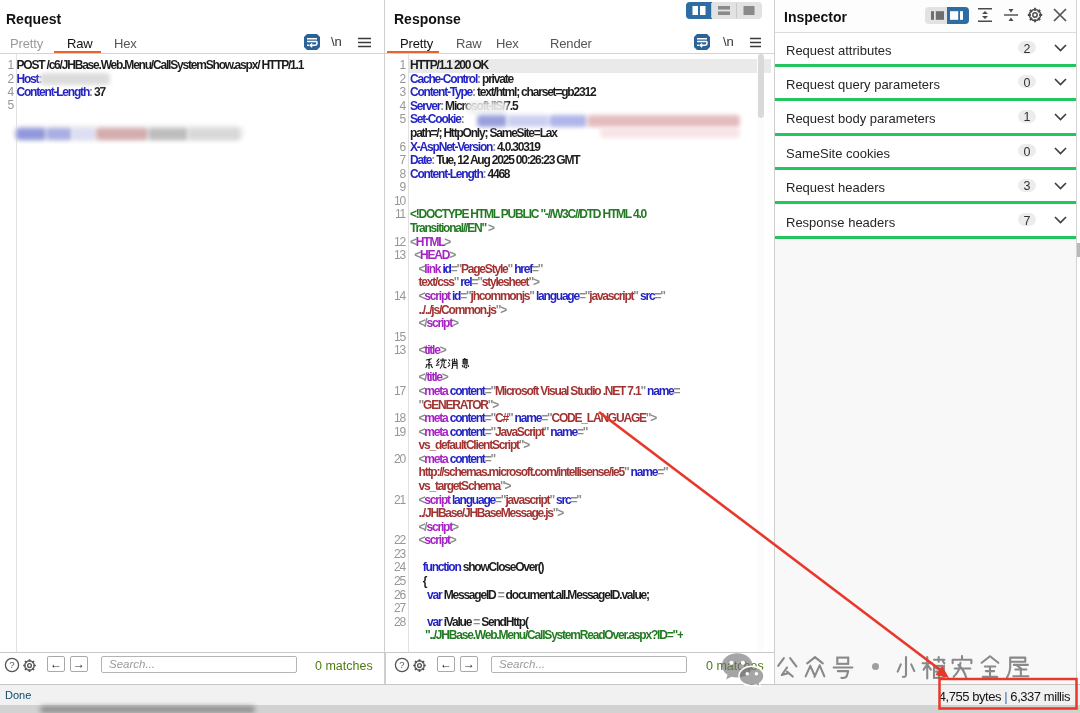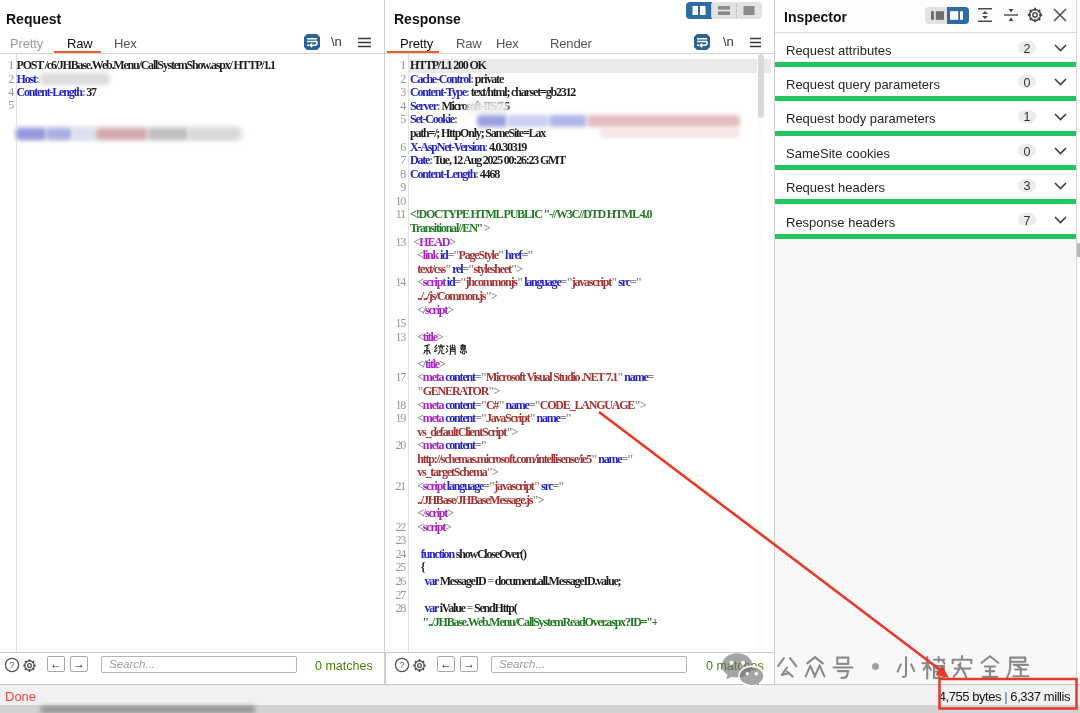--- a/index.html
+++ b/index.html
@@ -1,37 +1,37 @@
 <!DOCTYPE html>
 <html><head><meta charset="utf-8"><style>
 *{margin:0;padding:0;box-sizing:border-box}
 html,body{width:1080px;height:713px;overflow:hidden;background:#fff;font-family:"Liberation Sans",sans-serif}
 #app{position:absolute;left:0;top:0;width:1080px;height:713px}
 .abs{position:absolute}
 .title{font-size:14px;font-weight:700;color:#111}
 .tab{font-size:13px;position:absolute;top:36px;letter-spacing:-0.15px}
-.code{position:absolute;font-family:Liberation Serif, serif;font-size:12px;font-weight:700;letter-spacing:-1.2px;line-height:13.42px;color:#1d1d1d}
+.code{position:absolute;font-family:Liberation Sans, sans-serif;font-size:12px;font-weight:700;letter-spacing:-1.2px;line-height:13.42px;color:#1d1d1d}
 .code div{white-space:pre;height:13.42px}
 .code i{display:inline-block;font-style:normal;font-weight:400;color:#979797;text-align:right}
 .rq i{width:13px;margin-right:3.5px}
 .rs i{width:15px;margin-right:5px}
 .rs{line-height:13.58px;height:593px;overflow:hidden}
 .rs div{height:13.58px}
 .b{color:#2424c4}
 .r{color:#a13333}
 .p{color:#a722c4}
 .g{color:#8b8b8b}
 .gr{color:#227a22}
 .vline{position:absolute;width:1px;background:#cfcfcf}
 .hline{position:absolute;height:1px;background:#d4d4d4}
 .blob{position:absolute;filter:blur(2px);border-radius:4px}
 .sb-btn{position:absolute;width:18px;height:16px;border:1px solid #a9a9a9;border-radius:2px;background:#fff;color:#222;text-align:center;line-height:14px;font-size:12px}
 .sb-input{position:absolute;width:196px;height:17px;border:1px solid #b4b4b4;border-radius:2px;background:#fff;font-size:11.5px;font-style:italic;color:#9a9a9a;padding:1px 0 0 7px}
 .matches{position:absolute;font-size:12.5px;color:#4d7c0f}
-.irow{position:absolute;left:775px;width:301px;height:34.4px;border-bottom:5px solid #22c55e;background:#fff}
+.irow{position:absolute;left:775px;width:301px;height:34.4px;border-bottom:3px solid #22c55e;background:#fff}
 .irow .lbl{position:absolute;left:11px;top:10px;font-size:13px;color:#262626}
 .badge{position:absolute;right:40px;top:8.5px;min-width:12px;padding:1.5px 5.5px;height:13px;background:#ececec;border-radius:9px;font-size:12.5px;line-height:13px;color:#333;text-align:center}
 svg{display:block}
 .cjk{display:inline-block;vertical-align:-2px}
 </style></head>
 <body>
 <div id="app">
 
 <div class="abs title" style="left:6px;top:11px">Request</div>
 <div class="tab" style="left:10px;color:#9b9b9b">Pretty</div>
@@ -74,20 +74,21 @@
 <div><i>4</i><span class="b">Server</span><span class="g">:</span> Microsoft-IIS/7.5</div>
 <div><i>5</i><span class="b">Set-Cookie</span><span class="g">:</span></div>
 <div><i></i>path=/; HttpOnly; SameSite=Lax</div>
 <div><i>6</i><span class="b">X-AspNet-Version</span><span class="g">:</span> 4.0.30319</div>
 <div><i>7</i><span class="b">Date</span><span class="g">:</span> Tue, 12 Aug 2025 00:26:23 GMT</div>
 <div><i>8</i><span class="b">Content-Length</span><span class="g">:</span> 4468</div>
 <div><i>9</i></div>
 <div><i>10</i></div>
 <div><i>11</i><span class="gr">&lt;!DOCTYPE HTML PUBLIC "-//W3C//DTD HTML 4.0</span></div>
 <div><i></i><span class="gr">Transitional//EN" </span><span class="g">&gt;</span></div>
+<div><i>12</i><span class="g">&lt;</span><span class="p">HTML</span><span class="g">&gt;</span></div>
 <div><i>13</i>  <span class="g">&lt;</span><span class="p">HEAD</span><span class="g">&gt;</span></div>
 <div><i></i>    <span class="g">&lt;</span><span class="p">link</span> <span class="b">id</span><span class="g">="</span><span class="r">PageStyle</span><span class="g">"</span> <span class="b">href</span><span class="g">="</span></div>
 <div><i></i>    <span class="r">text/css</span><span class="g">"</span> <span class="b">rel</span><span class="g">="</span><span class="r">stylesheet</span><span class="g">"&gt;</span></div>
 <div><i>14</i>    <span class="g">&lt;</span><span class="p">script</span> <span class="b">id</span><span class="g">="</span><span class="r">jhcommonjs</span><span class="g">"</span> <span class="b">language</span><span class="g">="</span><span class="r">javascript</span><span class="g">"</span> <span class="b">src</span><span class="g">="</span></div>
 <div><i></i>    <span class="r">../../js/Common.js</span><span class="g">"&gt;</span></div>
 <div><i></i>    <span class="g">&lt;/</span><span class="p">script</span><span class="g">&gt;</span></div>
 <div><i>15</i></div>
 <div><i>13</i>    <span class="g">&lt;</span><span class="p">title</span><span class="g">&gt;</span></div>
 <div><i></i>      <svg class="cjk" width="12" height="12" color="#1a1a1a">
           <use href="#c-xi" stroke-width="9"></use>
@@ -295,21 +296,21 @@
       <path d="M1 1l5.5 5.5L12 1" fill="none" stroke="#3d3d3d" stroke-width="1.6"></path>
     </svg>
 <svg class="abs" style="left:1054px;top:216px" width="13" height="8" viewBox="0 0 13 8">
       <path d="M1 1l5.5 5.5L12 1" fill="none" stroke="#3d3d3d" stroke-width="1.6"></path>
     </svg>
 <div class="vline" style="left:1076px;top:0;height:684px;background:#d5d5d5"></div>
 <div class="abs" style="left:1077px;top:0;width:3px;height:684px;background:#fff"></div>
 <div class="abs" style="left:1077px;top:243px;width:3px;height:14px;background:#b9b9b9"></div>
 
 <div class="abs" style="left:0;top:684px;width:1080px;height:21px;background:#f1f1f1;border-top:1px solid #c6c6c6"></div>
-<div class="abs" style="left:5px;top:689px;font-size:13px;color:#ef4444">Done</div>
+<div class="abs" style="left:5px;top:689px;font-size:11px;color:#0c4a6e">Done</div>
 <div class="abs" style="left:0;top:705px;width:1080px;height:8px;background:#d2d2d2"></div>
 <div class="blob" style="left:40px;top:706px;width:215px;height:7px;background:#8f8f8f;filter:blur(2.5px)"></div>
 <div class="abs" style="right:10px;top:688.5px;font-size:13px;letter-spacing:-0.45px;color:#141414">
       <span style="position:absolute;right:0;white-space:nowrap">4,755 bytes <span style="color:#3d6fa8">|</span> 6,337 millis</span>
     </div>
 
 <svg width="0" height="0" style="position:absolute">
 <defs>
 <symbol id="c-gong" viewBox="0 0 100 100">
           <g fill="none" stroke="currentColor" stroke-linecap="round">

